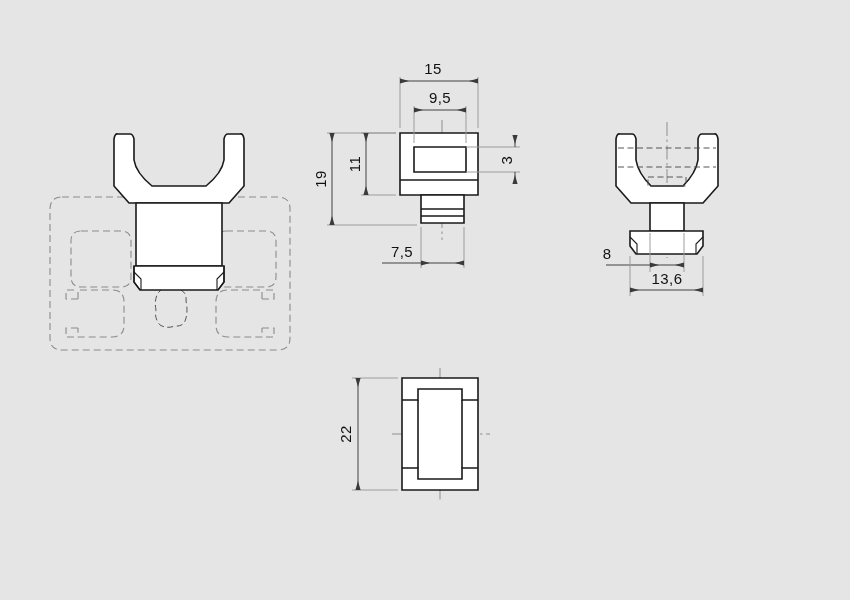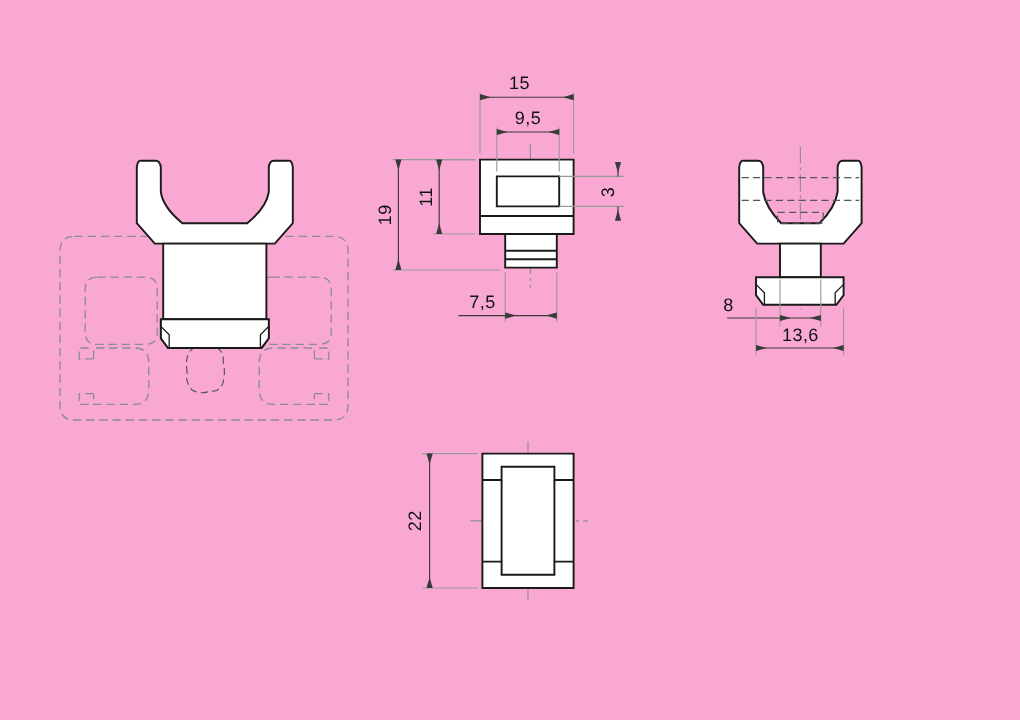--- a/index.html
+++ b/index.html
@@ -10,21 +10,21 @@
   body {
     width: 850px;
     height: 600px;
     font-family: "Liberation Sans", sans-serif;
     overflow: hidden;
   }
   #sheet {
     position: relative;
     width: 850px;
     height: 600px;
-    background: #f9a8d4;
+    background: #e5e5e5;
   }
   svg.drawing {
     position: absolute;
     left: 0;
     top: 0;
     width: 850px;
     height: 600px;
   }
   .solid {
     fill: none;

